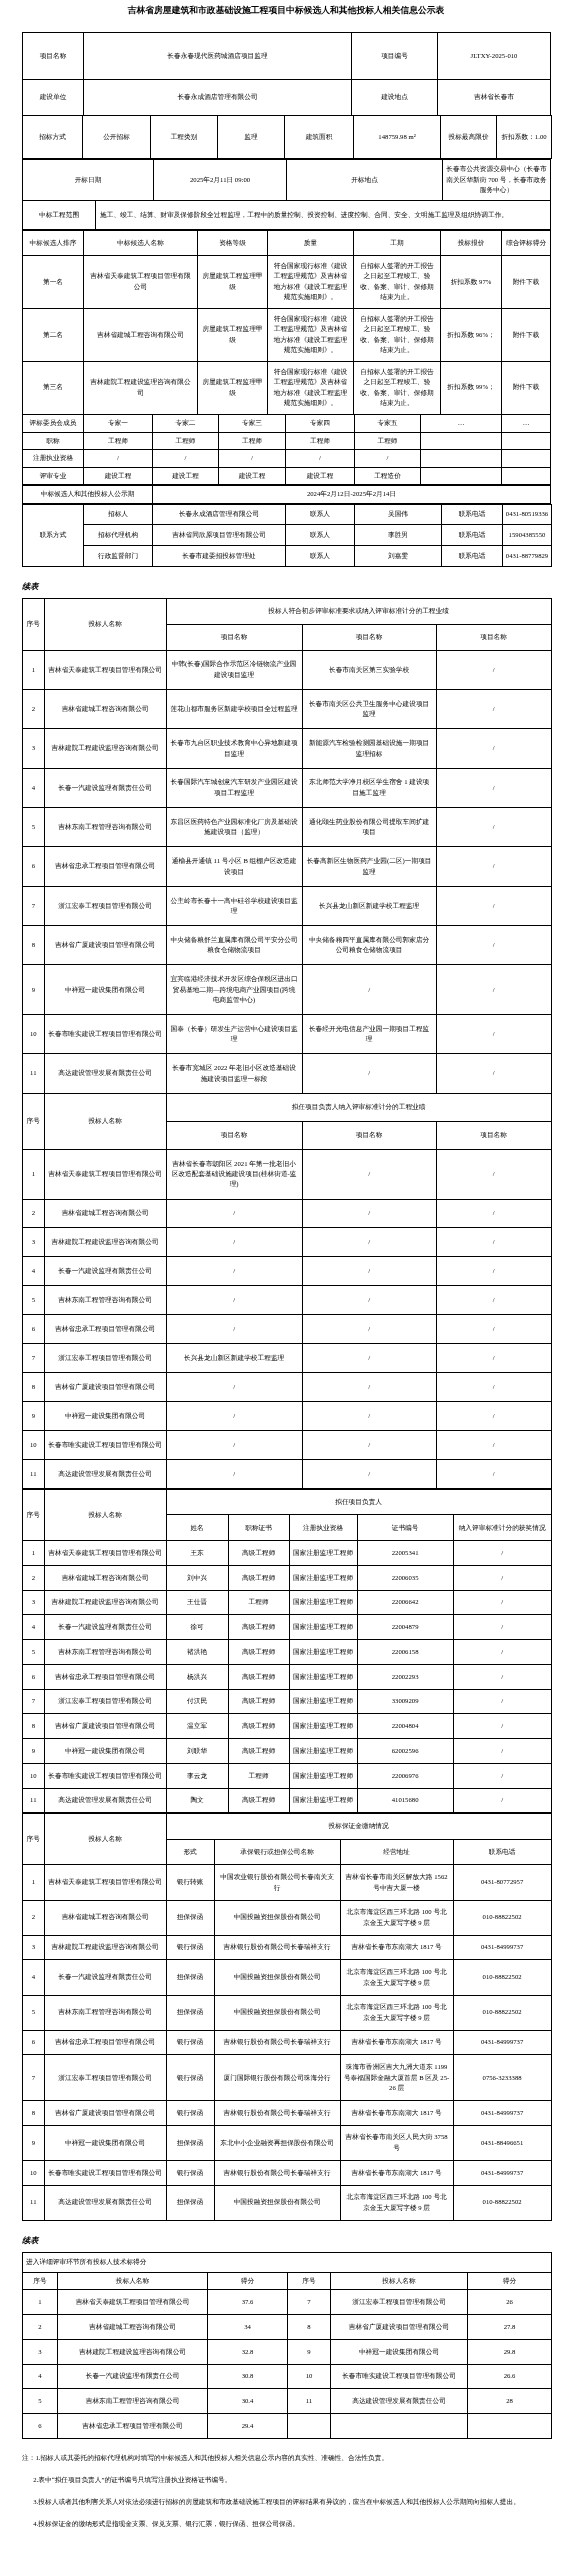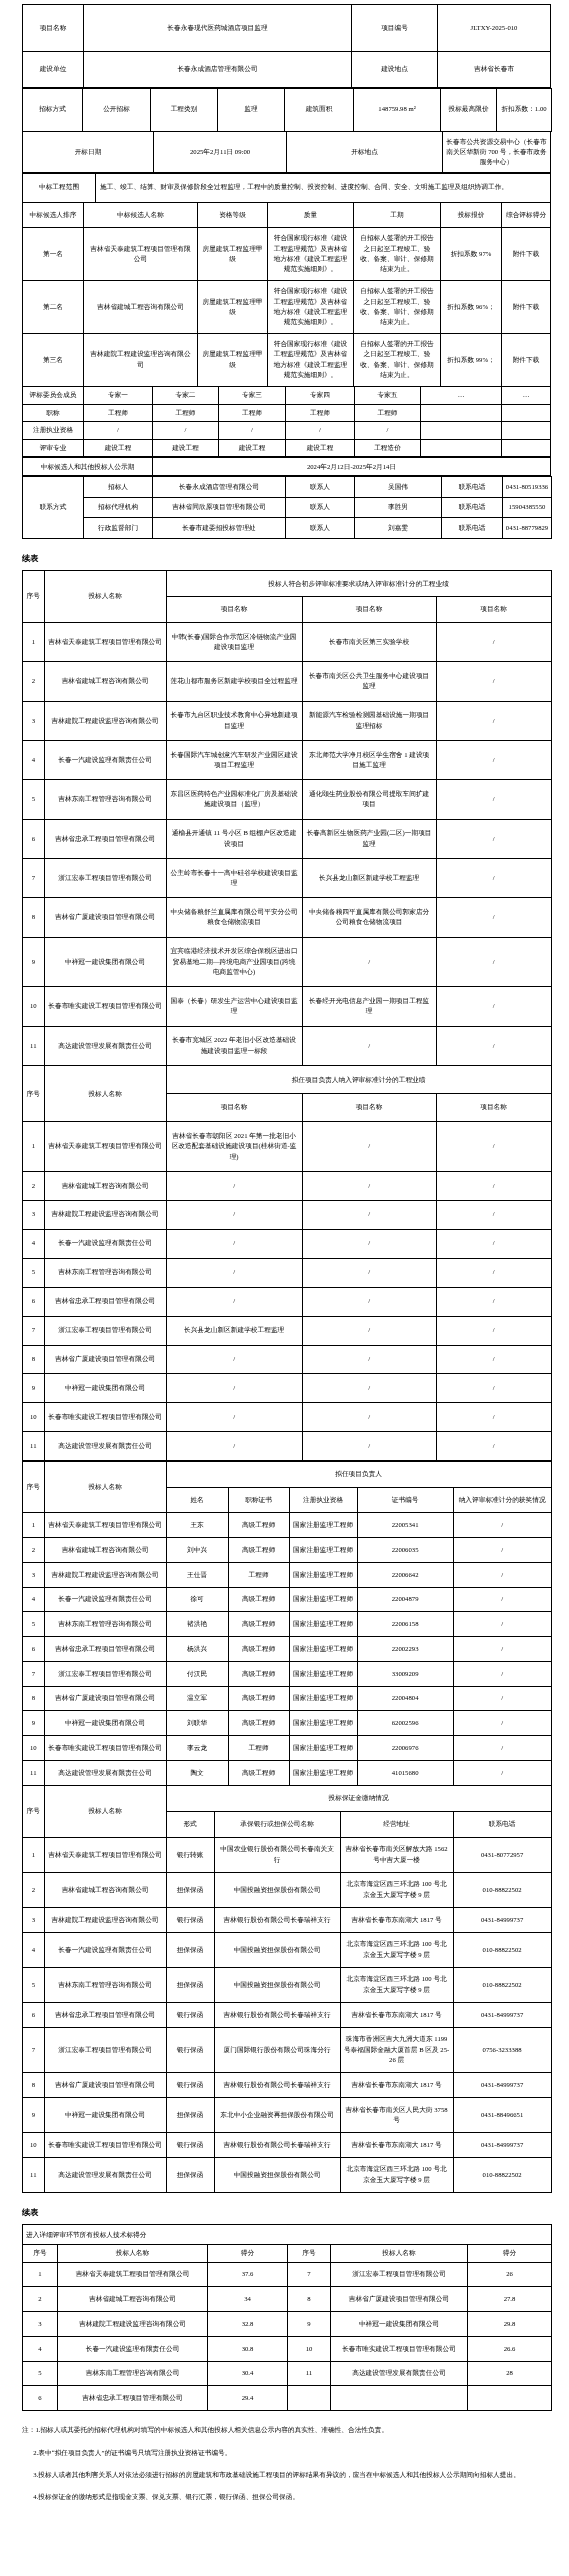--- a/index.html
+++ b/index.html
@@ -9,32 +9,33 @@
   table{border-collapse:collapse;table-layout:fixed;width:528px;background:#fff;}
   .stack{margin-top:-0.5px;}
   td,th{border:0.5px solid #000;font-size:6.7px;font-weight:normal;text-align:center;vertical-align:middle;
         padding:3.1px 2.1px;line-height:1.55;word-break:break-all;}
   .left{text-align:left;padding-left:4.1px;}
   .h92{height:47px}.h70{height:36px}.h84{height:43px}.h80{height:41px}.h56{height:29px}
   .h48{height:25px}.h34{height:17.5px}.h36{height:18.5px}.h40{height:20.6px}
   .cand td{padding:5.2px 3.1px;}
   .wide-pad td{padding:8.8px 3.1px;}
   .mid-pad td{padding:6.7px 3.1px;}
-  .cont-label{font-size:8.2px;font-weight:bold;margin:14.4px 0 6.2px 0;}
+  .cont-label{font-size:8.2px;font-weight:bold;margin:14.4px 0 6.2px 0;font-style:italic;}
   .tech td{padding:6.7px 3.1px;}
   .notes{margin:14.4px 0 0 0;font-size:6.7px;line-height:1.6;}
   .notes p{margin:0 0 11.3px 0;}
   .notes p.indent{padding-left:11.3px;}
   .final-title{font-size:8.8px;font-weight:bold;text-align:center;margin:77px 0 13.4px 0;}
 </style>
 </head>
 <body>
 
 <div class="sheet">
 
+  <h1 class="doc-title">吉林省房屋建筑和市政基础设施工程项目中标候选人和其他投标人相关信息公示表</h1>
 
   <table>
     <colgroup>
         <col style="width:61px">
         <col style="width:268px">
         <col style="width:86px">
         <col style="width:113px">
       </colgroup>
     <tbody>
       <tr class="h92">

